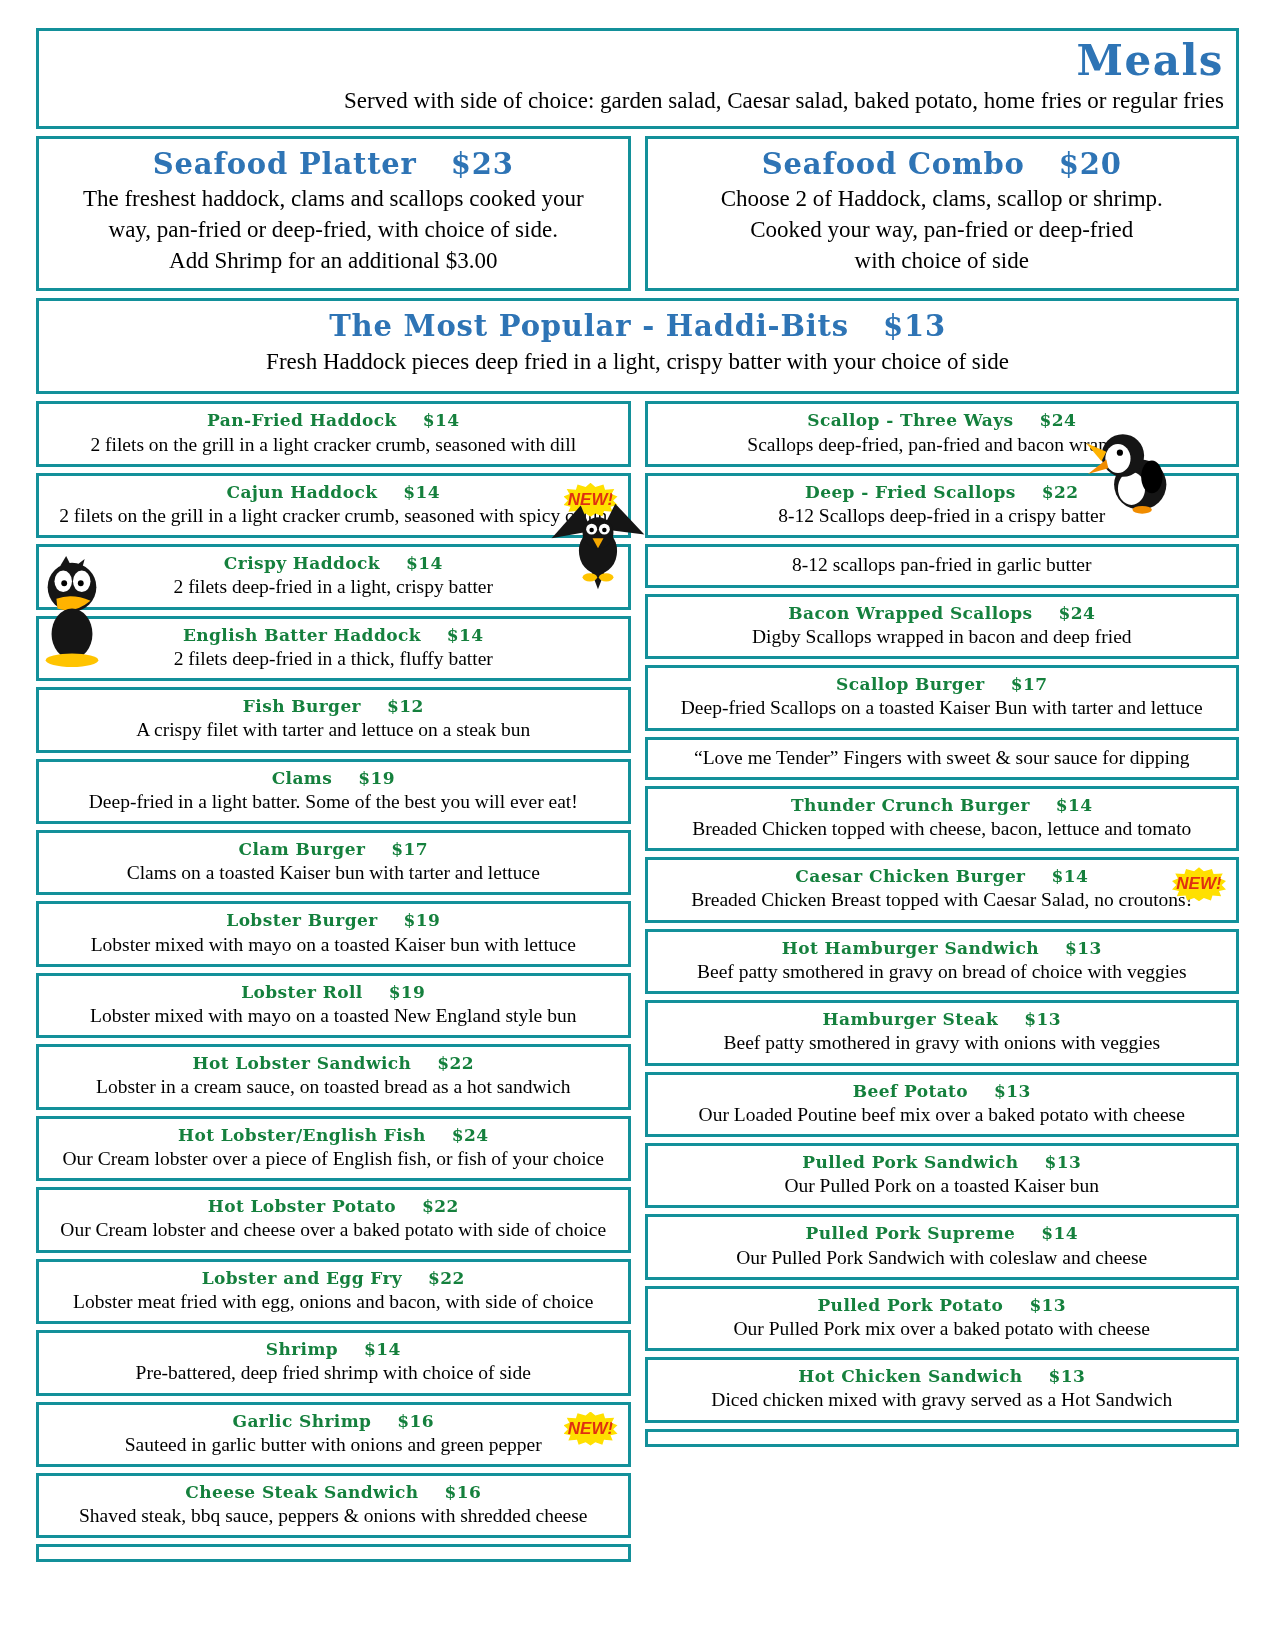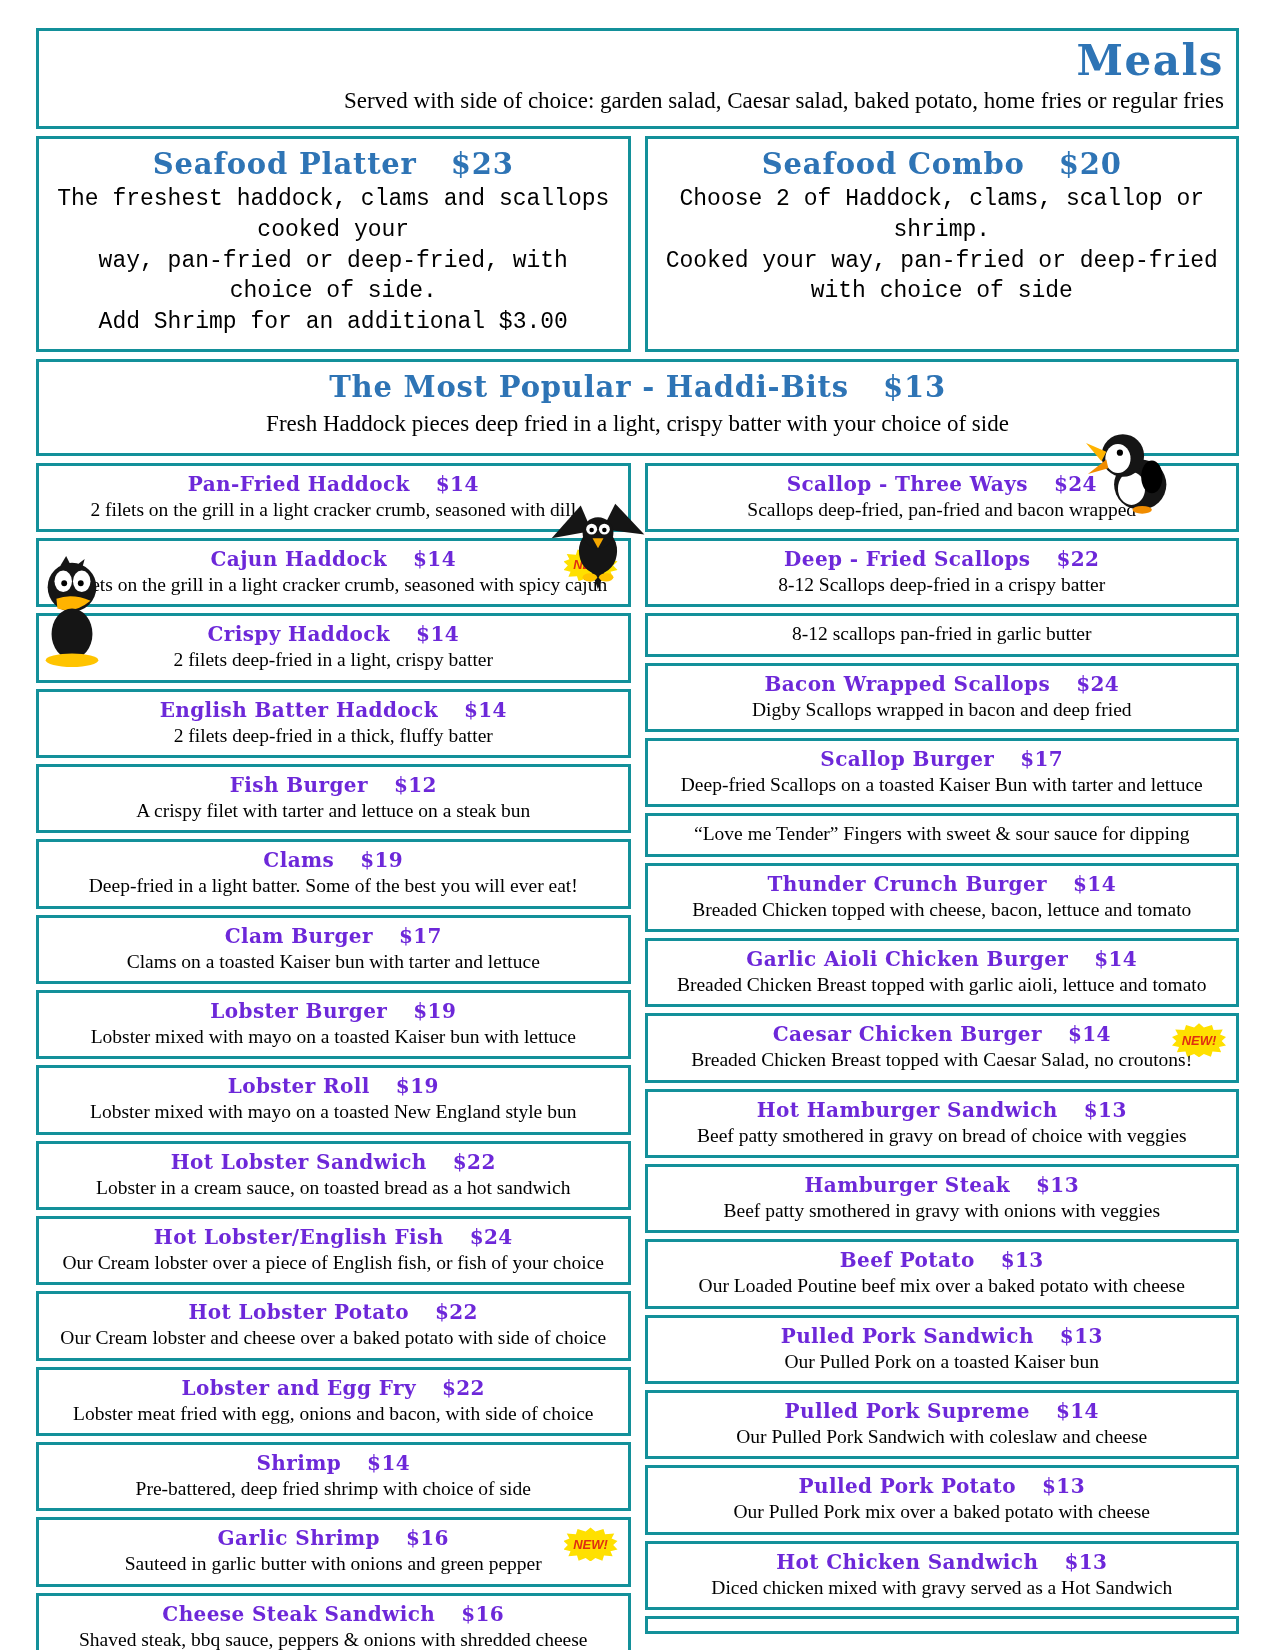--- a/index.html
+++ b/index.html
@@ -60,21 +60,20 @@
     font-weight: 700;
     letter-spacing: 0.8px;
     color: #2e74b5;
     line-height: 1.35;
   }
   .sec-title .price { margin-left: 34px; }
   .featured-desc {
     font-size: 23px;
     line-height: 1.33;
     white-space: pre-line;
-    font-family: Liberation Mono, monospace;
   }
 
   
   .popular {
     text-align: center;
     padding: 6px 16px 14px;
     margin-bottom: 7px;
   }
   .popular-desc { font-size: 23px; line-height: 1.35; }
 
@@ -86,24 +85,24 @@
     flex-direction: column;
     gap: 6px;
   }
   .item {
     position: relative;
     text-align: center;
     padding: 5px 12px 7px;
   }
   .item-title {
     font-family: "DejaVu Serif", serif;
-    font-size: 20px;
+    font-size: 17px;
     font-weight: 700;
     letter-spacing: 0.4px;
-    color: #6d28d9;
+    color: #15803d;
     line-height: 1.3;
   }
   .item-title .item-price { margin-left: 26px; }
   .item-desc {
     font-size: 19.5px;
     line-height: 1.3;
     color: #000;
   }
 
   
@@ -111,21 +110,21 @@
     position: absolute;
     right: 10px;
     top: 7px;
     width: 54px;
     height: 34px;
     background: #ffe000;
     color: #e03010;
     font-family: "Liberation Sans", sans-serif;
     font-style: italic;
     font-weight: bold;
-    font-size: 13px;
+    font-size: 17px;
     display: flex;
     align-items: center;
     justify-content: center;
     clip-path: polygon(50% 0%, 59% 12%, 74% 5%, 77% 20%, 94% 18%, 89% 33%, 100% 40%, 92% 52%, 100% 65%, 87% 70%, 91% 85%, 75% 83%, 72% 98%, 59% 90%, 50% 100%, 41% 90%, 28% 98%, 25% 83%, 9% 85%, 13% 70%, 0% 65%, 8% 52%, 0% 40%, 11% 33%, 6% 18%, 23% 20%, 26% 5%, 41% 12%);
   }
 
   
   .decor { position: absolute; z-index: 6; }
   .decor-flying-crow  { left: 548px; top: 498px; }
   .decor-standing-crow{ left: 32px;  top: 556px; }
@@ -326,27 +325,20 @@
   </section>
         <section class="box item">
     <h3 class="item-title">
       <span class="item-name">Thunder Crunch Burger</span><span class="item-price">$14</span>
     </h3>
     <p class="item-desc">Breaded Chicken topped with cheese, bacon, lettuce and tomato</p>
 
   </section>
         <section class="box item">
     <h3 class="item-title">
-      <span class="item-name">Garlic Aioli Chicken Burger</span><span class="item-price">$14</span>
-    </h3>
-    <p class="item-desc">Breaded Chicken Breast topped with garlic aioli, lettuce and tomato</p>
-
-  </section>
-        <section class="box item">
-    <h3 class="item-title">
       <span class="item-name">Caesar Chicken Burger</span><span class="item-price">$14</span>
     </h3>
     <p class="item-desc">Breaded Chicken Breast topped with Caesar Salad, no croutons!</p>
     <span class="new-badge">NEW!</span>
   </section>
         <section class="box item">
     <h3 class="item-title">
       <span class="item-name">Hot Hamburger Sandwich</span><span class="item-price">$13</span>
     </h3>
     <p class="item-desc">Beef patty smothered in gravy on bread of choice with veggies</p>

